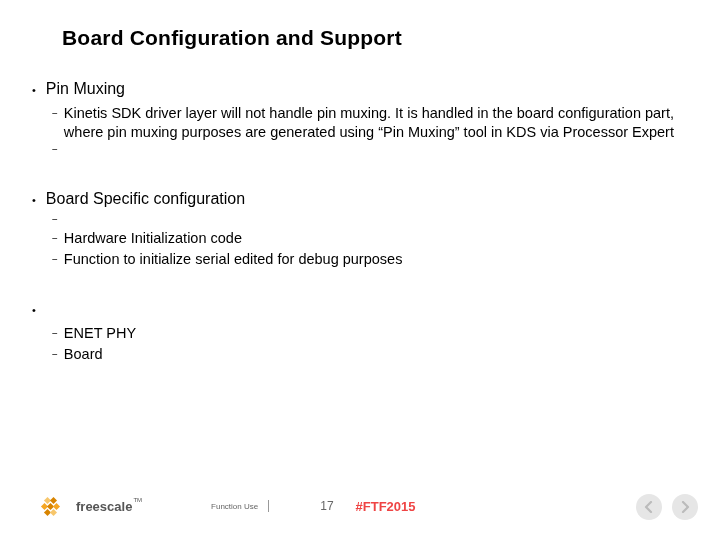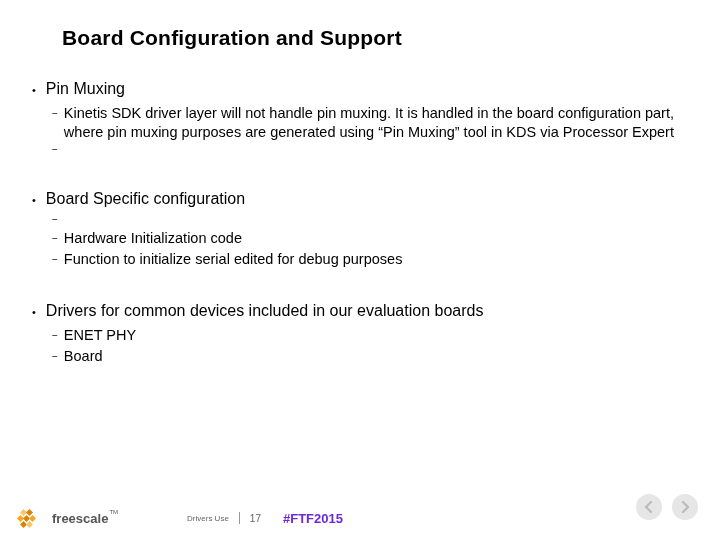--- a/index.html
+++ b/index.html
@@ -60,24 +60,24 @@
     position: relative;
     top: -1px;
   }
   .sub-text {
     font-size: 14.5px;
     line-height: 1.32;
   }
   .footer {
     position: absolute;
     left: 0;
-    bottom: 4px;
+    bottom: 16px;
     width: 720px;
     height: 36px;
-    padding-left: 14px;
+    padding-left: 38px;
     display: flex;
     align-items: center;
   }
   .logo {
     display: flex;
     align-items: center;
     margin-right: 70px;
   }
   .logo-mark {
     width: 32px;
@@ -102,28 +102,29 @@
     color: #666;
     margin-right: 10px;
   }
   .divider {
     width: 1px;
     height: 12px;
     background: #999;
     margin-right: 10px;
   }
   .pagenum {
-    font-size: 10px;
+    font-size: 12px;
     color: #666;
     margin-right: 22px;
+    margin-left: 41px;
   }
   .hashtag {
     font-size: 13px;
     font-weight: bold;
-    color: #6d28d9;
+    color: #ef4444;
   }
   .nav {
     position: absolute;
     right: 22px;
     bottom: 20px;
     display: flex;
     gap: 10px;
   }
   .nav-btn {
     width: 26px;
@@ -178,21 +179,20 @@
         <div class="sub">
           <span class="dash">−</span>
           <span class="sub-text">Function to initialize serial edited for debug purposes</span>
         </div>
       </div>
     </div>
 
     <div class="item">
       <div class="item-head">
         <span class="bullet-dot">•</span>
-        <span class="item-title">Drivers for common devices included in our evaluation boards</span>
       </div>
       <div class="subs">
         <div class="sub">
           <span class="dash">−</span>
           <span class="sub-text">ENET PHY</span>
         </div>
         <div class="sub">
           <span class="dash">−</span>
           <span class="sub-text">Board</span>
         </div>
@@ -212,21 +212,21 @@
             <rect x="3" y="2" width="5" height="5" fill="#f7c66b" transform="rotate(45 5.5 4.5)"></rect>
             <rect x="9" y="2" width="5" height="5" fill="#d88400" transform="rotate(45 11.5 4.5)"></rect>
             <rect x="3" y="14" width="5" height="5" fill="#d88400" transform="rotate(45 5.5 16.5)"></rect>
             <rect x="9" y="14" width="5" height="5" fill="#f7c66b" transform="rotate(45 11.5 16.5)"></rect>
           </g>
         </svg>
       </div>
       <span class="logo-text">freescale</span>
       <span class="tm">TM</span>
     </div>
-    <span class="ext-use">Drivers Use</span>
+    <span class="ext-use">Function Use</span>
     <span class="divider"></span>
     <span class="pagenum">17</span>
     <span class="hashtag">#FTF2015</span>
   </div>
 
   <div class="nav">
     <div class="nav-btn">
       <svg width="10" height="12" viewBox="0 0 10 12">
         <path d="M7 1 L2 6 L7 11" stroke="#bbb" stroke-width="2.2" fill="none" stroke-linecap="round" stroke-linejoin="round"></path>
       </svg>

